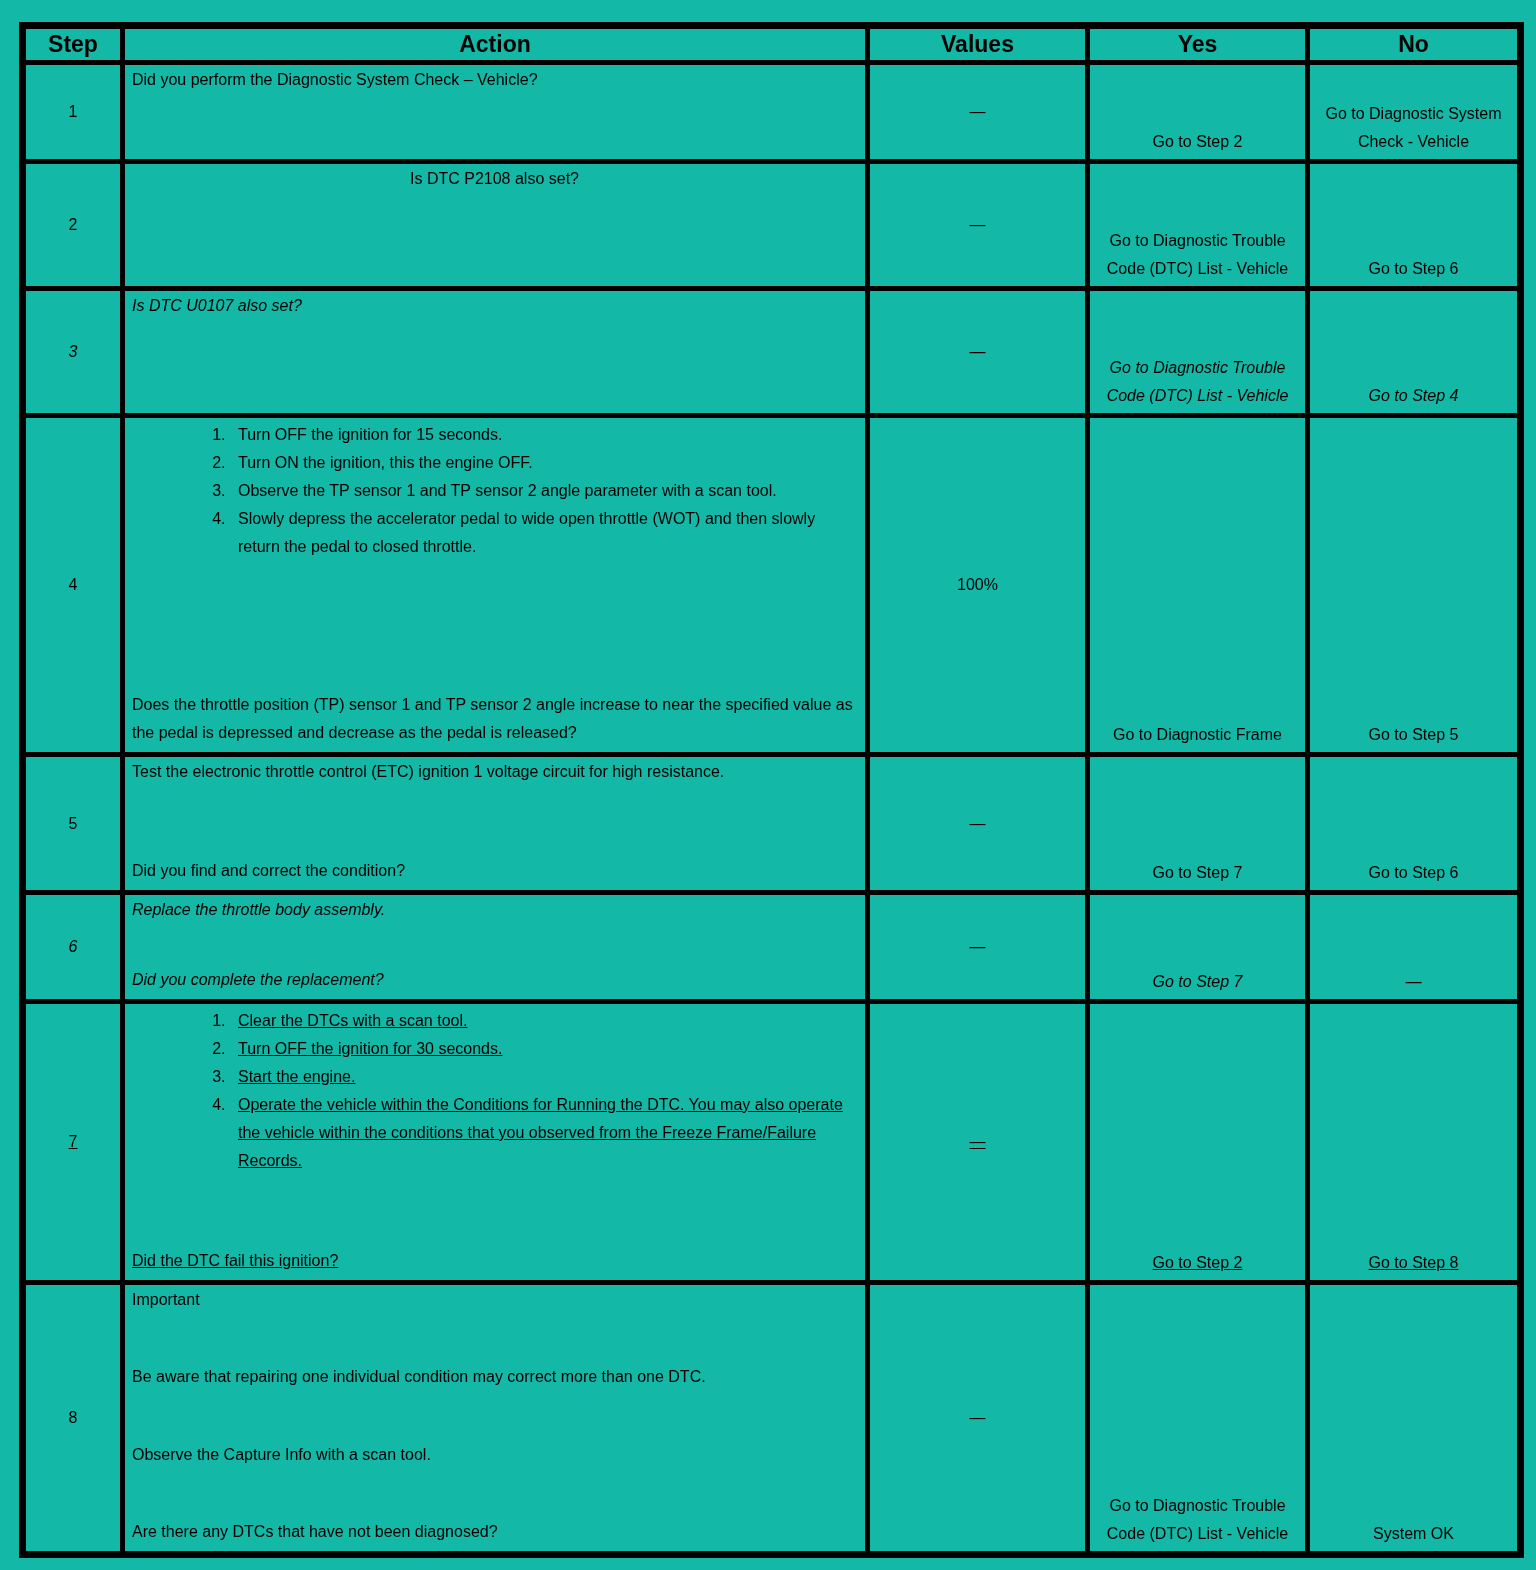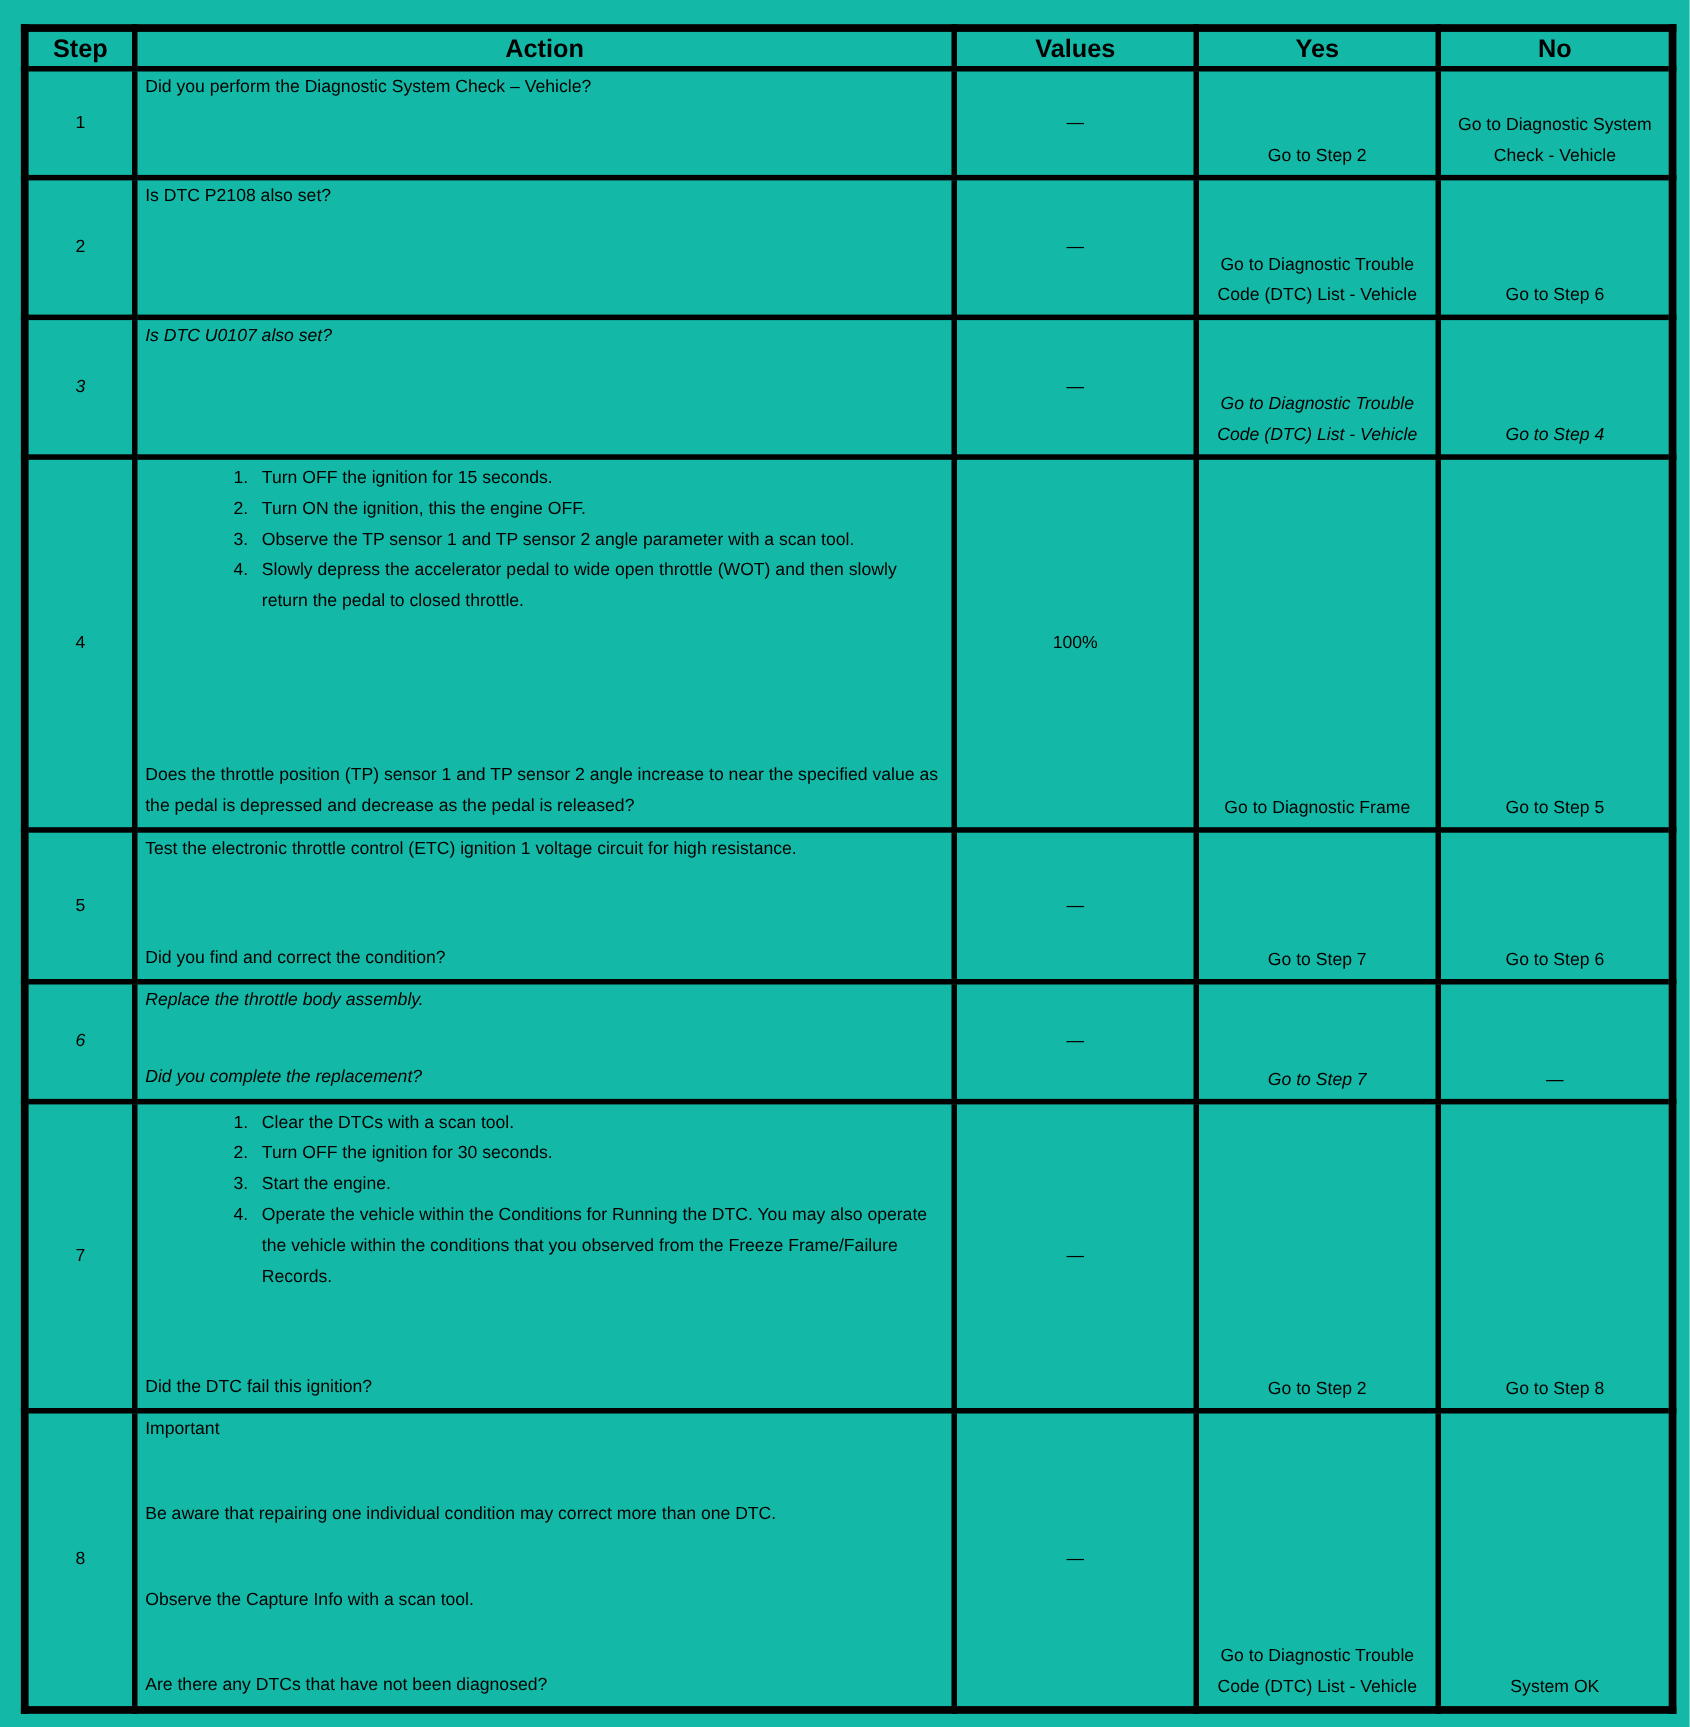--- a/index.html
+++ b/index.html
@@ -69,26 +69,26 @@
   ol.steps {
     margin: 2px 0 0 0;
     padding-left: 98px;
   }
   ol.steps li {
     padding-left: 8px;
   }
   
   tr.hrow  { height: 36px; }
   tr.r1 td { height: 99px; }
-  tr.r2 td { height: 127px; }
+  tr.r2 td { height: 127px; text-align: center; }
   tr.r3 td { height: 127px; font-style: italic; }
   tr.r4 td { height: 339px; }
   tr.r5 td { height: 138px; }
   tr.r6 td { height: 109px; font-style: italic; }
-  tr.r7 td { height: 281px; }
+  tr.r7 td { height: 281px; text-decoration: underline; }
   tr.r8 td { height: 272px; }
 </style>
 </head>
 <body>
 
 <div class="page">
   <table class="diag">
     <colgroup>
       <col style="width:100px">
       <col style="width:745px">

